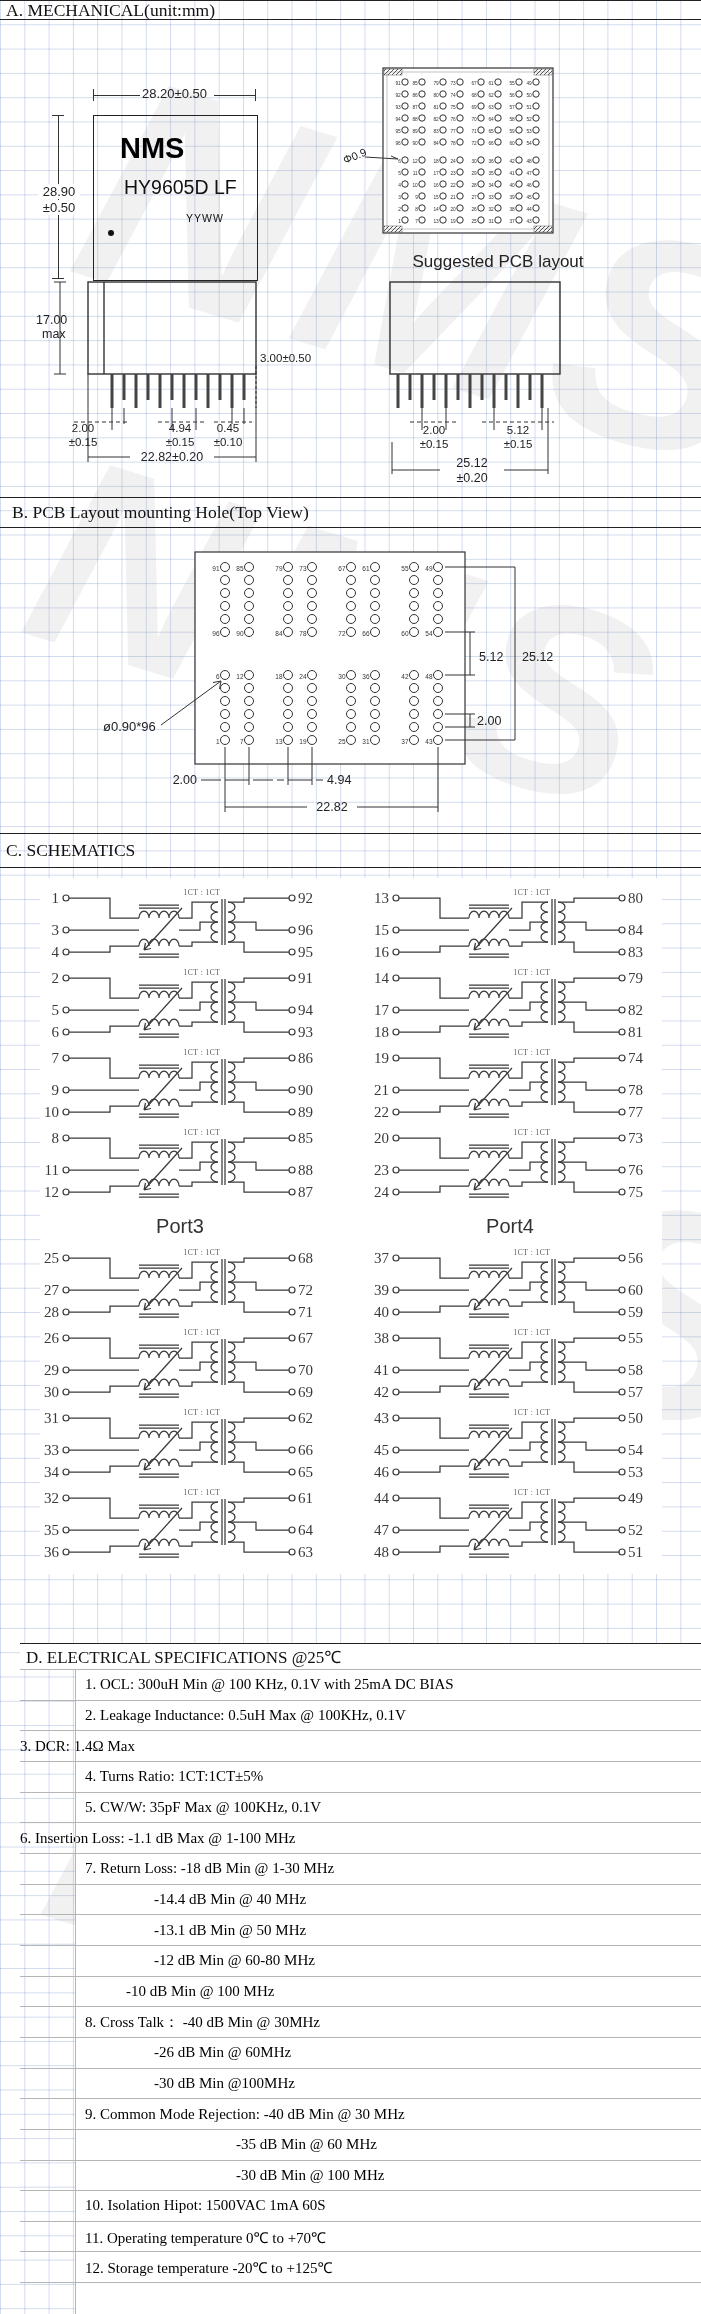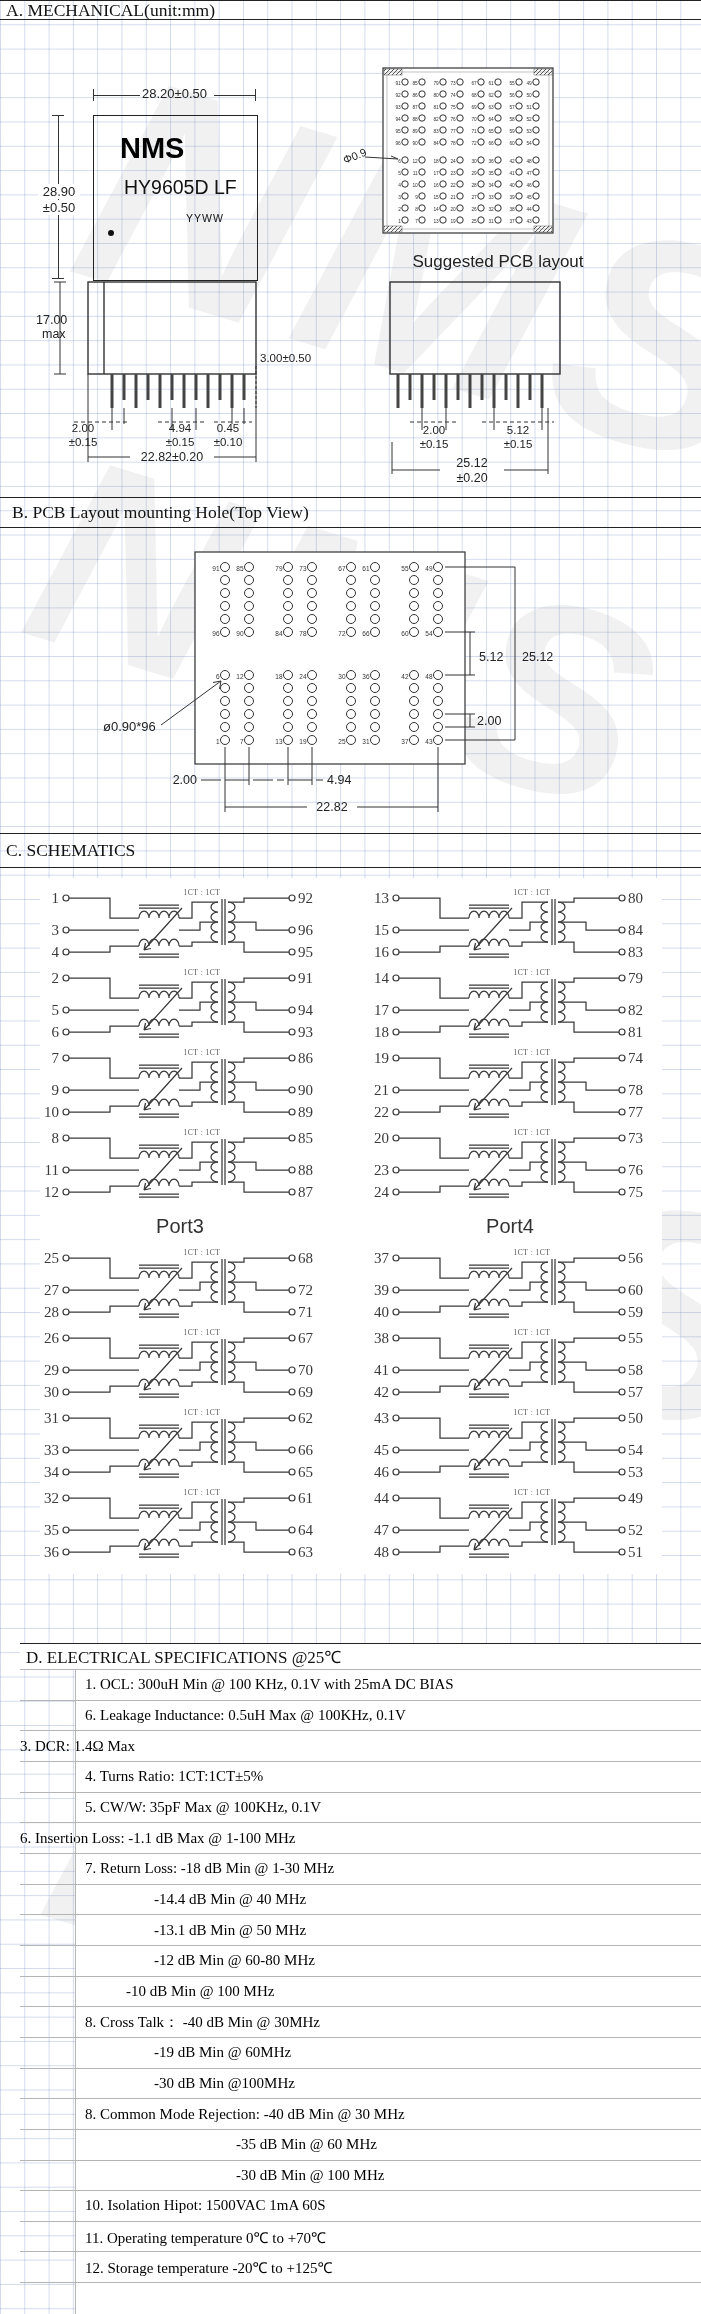--- a/index.html
+++ b/index.html
@@ -827,21 +827,21 @@
   <div class="spec">
     <div class="spec-bg"></div>
     <div class="spec-title">
       <span>D. ELECTRICAL SPECIFICATIONS @25℃</span>
     </div>
     <div id="specRows">
         <div class="spec-row" style="padding-left: 65px;">
           <span>1. OCL: 300uH Min @ 100 KHz, 0.1V with 25mA DC BIAS</span>
         </div>
         <div class="spec-row" style="padding-left: 65px;">
-          <span>6. Leakage Inductance: 0.5uH Max @ 100KHz, 0.1V</span>
+          <span>2. Leakage Inductance: 0.5uH Max @ 100KHz, 0.1V</span>
         </div>
         <div class="spec-row" style="">
           <span>3. DCR: 1.4Ω Max</span>
         </div>
         <div class="spec-row" style="padding-left: 65px;">
           <span>4. Turns Ratio: 1CT:1CT±5%</span>
         </div>
         <div class="spec-row" style="padding-left: 65px;">
           <span>5. CW/W: 35pF Max @ 100KHz, 0.1V</span>
         </div>
@@ -860,27 +860,27 @@
         <div class="spec-row" style="padding-left: 134px;">
           <span>-12 dB Min @ 60-80 MHz</span>
         </div>
         <div class="spec-row" style="padding-left: 106px;">
           <span>-10 dB Min @ 100 MHz</span>
         </div>
         <div class="spec-row" style="padding-left: 65px;">
           <span>8. Cross Talk：  -40 dB Min @ 30MHz</span>
         </div>
         <div class="spec-row" style="padding-left: 134px;">
-          <span>-19 dB Min @ 60MHz</span>
+          <span>-26 dB Min @ 60MHz</span>
         </div>
         <div class="spec-row" style="padding-left: 134px;">
           <span>-30 dB Min @100MHz</span>
         </div>
         <div class="spec-row" style="padding-left: 65px;">
-          <span>8. Common Mode Rejection: -40 dB Min @ 30 MHz</span>
+          <span>9. Common Mode Rejection: -40 dB Min @ 30 MHz</span>
         </div>
         <div class="spec-row" style="padding-left: 216px;">
           <span>-35 dB Min @ 60 MHz</span>
         </div>
         <div class="spec-row" style="padding-left: 216px;">
           <span>-30 dB Min @ 100 MHz</span>
         </div>
         <div class="spec-row" style="padding-left: 65px;">
           <span>10. Isolation Hipot: 1500VAC 1mA 60S</span>
         </div>

